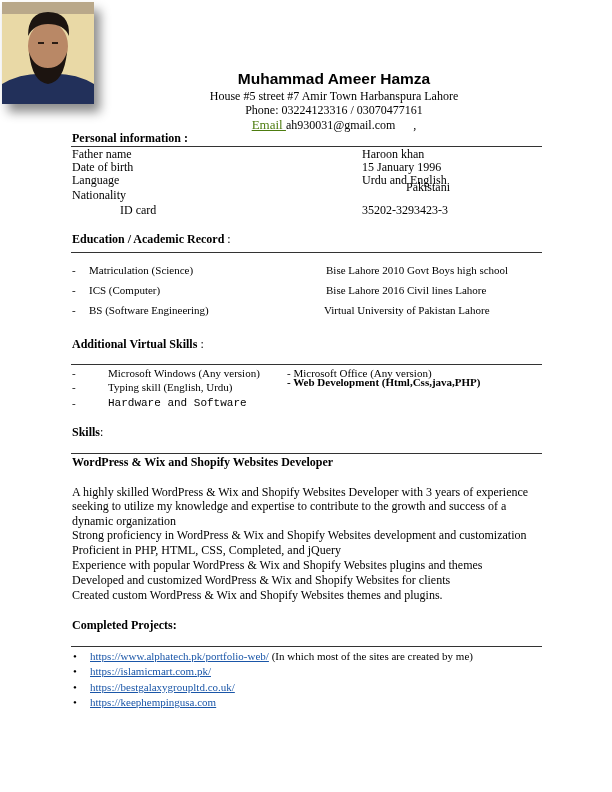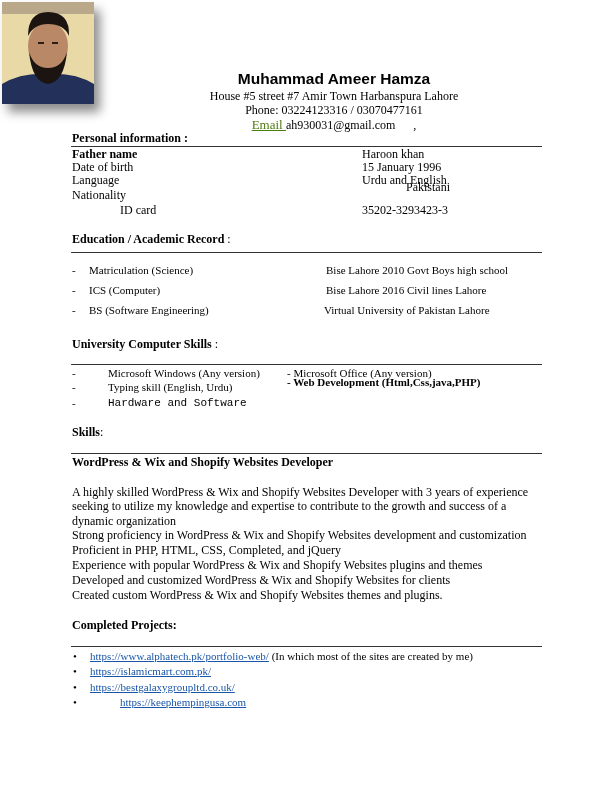--- a/index.html
+++ b/index.html
@@ -40,21 +40,21 @@
 <div class="abs name">Muhammad Ameer Hamza</div>
 <div class="abs center-line" style="top:89px;">House #5 street #7 Amir Town Harbanspura Lahore</div>
 <div class="abs center-line" style="top:103px;">Phone:  03224123316 / 03070477161</div>
 <div class="abs center-line" style="top:117px;">
   <span class="email-label">Email </span><span> ah930031@gmail.com</span><span style="margin-left:18px;">,</span>
 </div>
 
 <div class="abs section-title" style="top:131px;">Personal information :</div>
 <div class="rule" style="top:146px;"></div>
 <div>
-  <div class="abs txt" style="left:72px; top:147px;font-weight:bold;">Father name</div>
+  <div class="abs txt" style="left:72px; top:147px;">Father name</div>
   <div class="abs txt" style="left:362px; top:147px;">Haroon khan</div>
   <div class="abs txt" style="left:72px; top:160px;">Date of birth</div>
   <div class="abs txt" style="left:362px; top:160px;">15 January 1996</div>
   <div class="abs txt" style="left:72px; top:173px;">Language</div>
   <div class="abs txt" style="left:362px; top:173px;">Urdu and English</div>
   <div class="abs txt" style="left:72px; top:188px;">Nationality</div>
   <div class="abs txt" style="left:362px; top:180px;margin-left:44px;">Pakistani</div>
   <div class="abs txt" style="left:72px; top:203px;margin-left:48px;">ID card</div>
   <div class="abs txt" style="left:362px; top:203px;">35202-3293423-3</div>
 </div>
@@ -69,21 +69,21 @@
   <div class="abs sm" style="left:326px; top:264px;">Bise Lahore 2010  Govt Boys high school</div>
   <div class="abs sm" style="left:72px; top:284px;">-</div>
   <div class="abs sm" style="left:89px; top:284px;">ICS (Computer)</div>
   <div class="abs sm" style="left:326px; top:284px;">Bise Lahore 2016  Civil lines Lahore</div>
   <div class="abs sm" style="left:72px; top:304px;">-</div>
   <div class="abs sm" style="left:89px; top:304px;">BS (Software Engineering)</div>
   <div class="abs sm" style="left:324px; top:304px;">Virtual University of Pakistan Lahore</div>
 </div>
 
 <div class="abs section-title" style="top:337px;">
-  <span>University Computer Skills</span><span class="colon"> :</span>
+  <span>Additional Virtual Skills</span><span class="colon"> :</span>
 </div>
 <div class="rule" style="top:364px;"></div>
 <div>
   <div class="abs sm" style="left:72px; top:367px;">-</div>
   <div class="abs sm" style="left:108px; top:367px;">Microsoft Windows (Any version)</div>
   <div class="abs sm" style="left:287px; top:367px;">-  Microsoft Office (Any version)</div>
   <div class="abs sm" style="left:72px; top:381px;">-</div>
   <div class="abs sm" style="left:108px; top:381px;">Typing skill (English, Urdu)</div>
   <div class="abs sm" style="left:287px; top:376px;font-weight:bold;">-   Web Development (Html,Css,java,PHP)</div>
   <div class="abs sm" style="left:72px; top:397px;">-</div>
@@ -115,16 +115,16 @@
   </div>
   <div class="abs bullet" style="left:73px; top:665px;">•</div>
   <div class="abs sm" style="left:90px; top:665px;">
     <span class="link">https://islamicmart.com.pk/</span>
   </div>
   <div class="abs bullet" style="left:73px; top:681px;">•</div>
   <div class="abs sm" style="left:90px; top:681px;">
     <span class="link">https://bestgalaxygroupltd.co.uk/</span>
   </div>
   <div class="abs bullet" style="left:73px; top:696px;">•</div>
-  <div class="abs sm" style="left:90px; top:696px;margin-left:30px;">
+  <div class="abs sm" style="left:90px; top:696px;">
     <span class="link">https://keephempingusa.com</span>
   </div>
 </div>
 
 </body></html>

